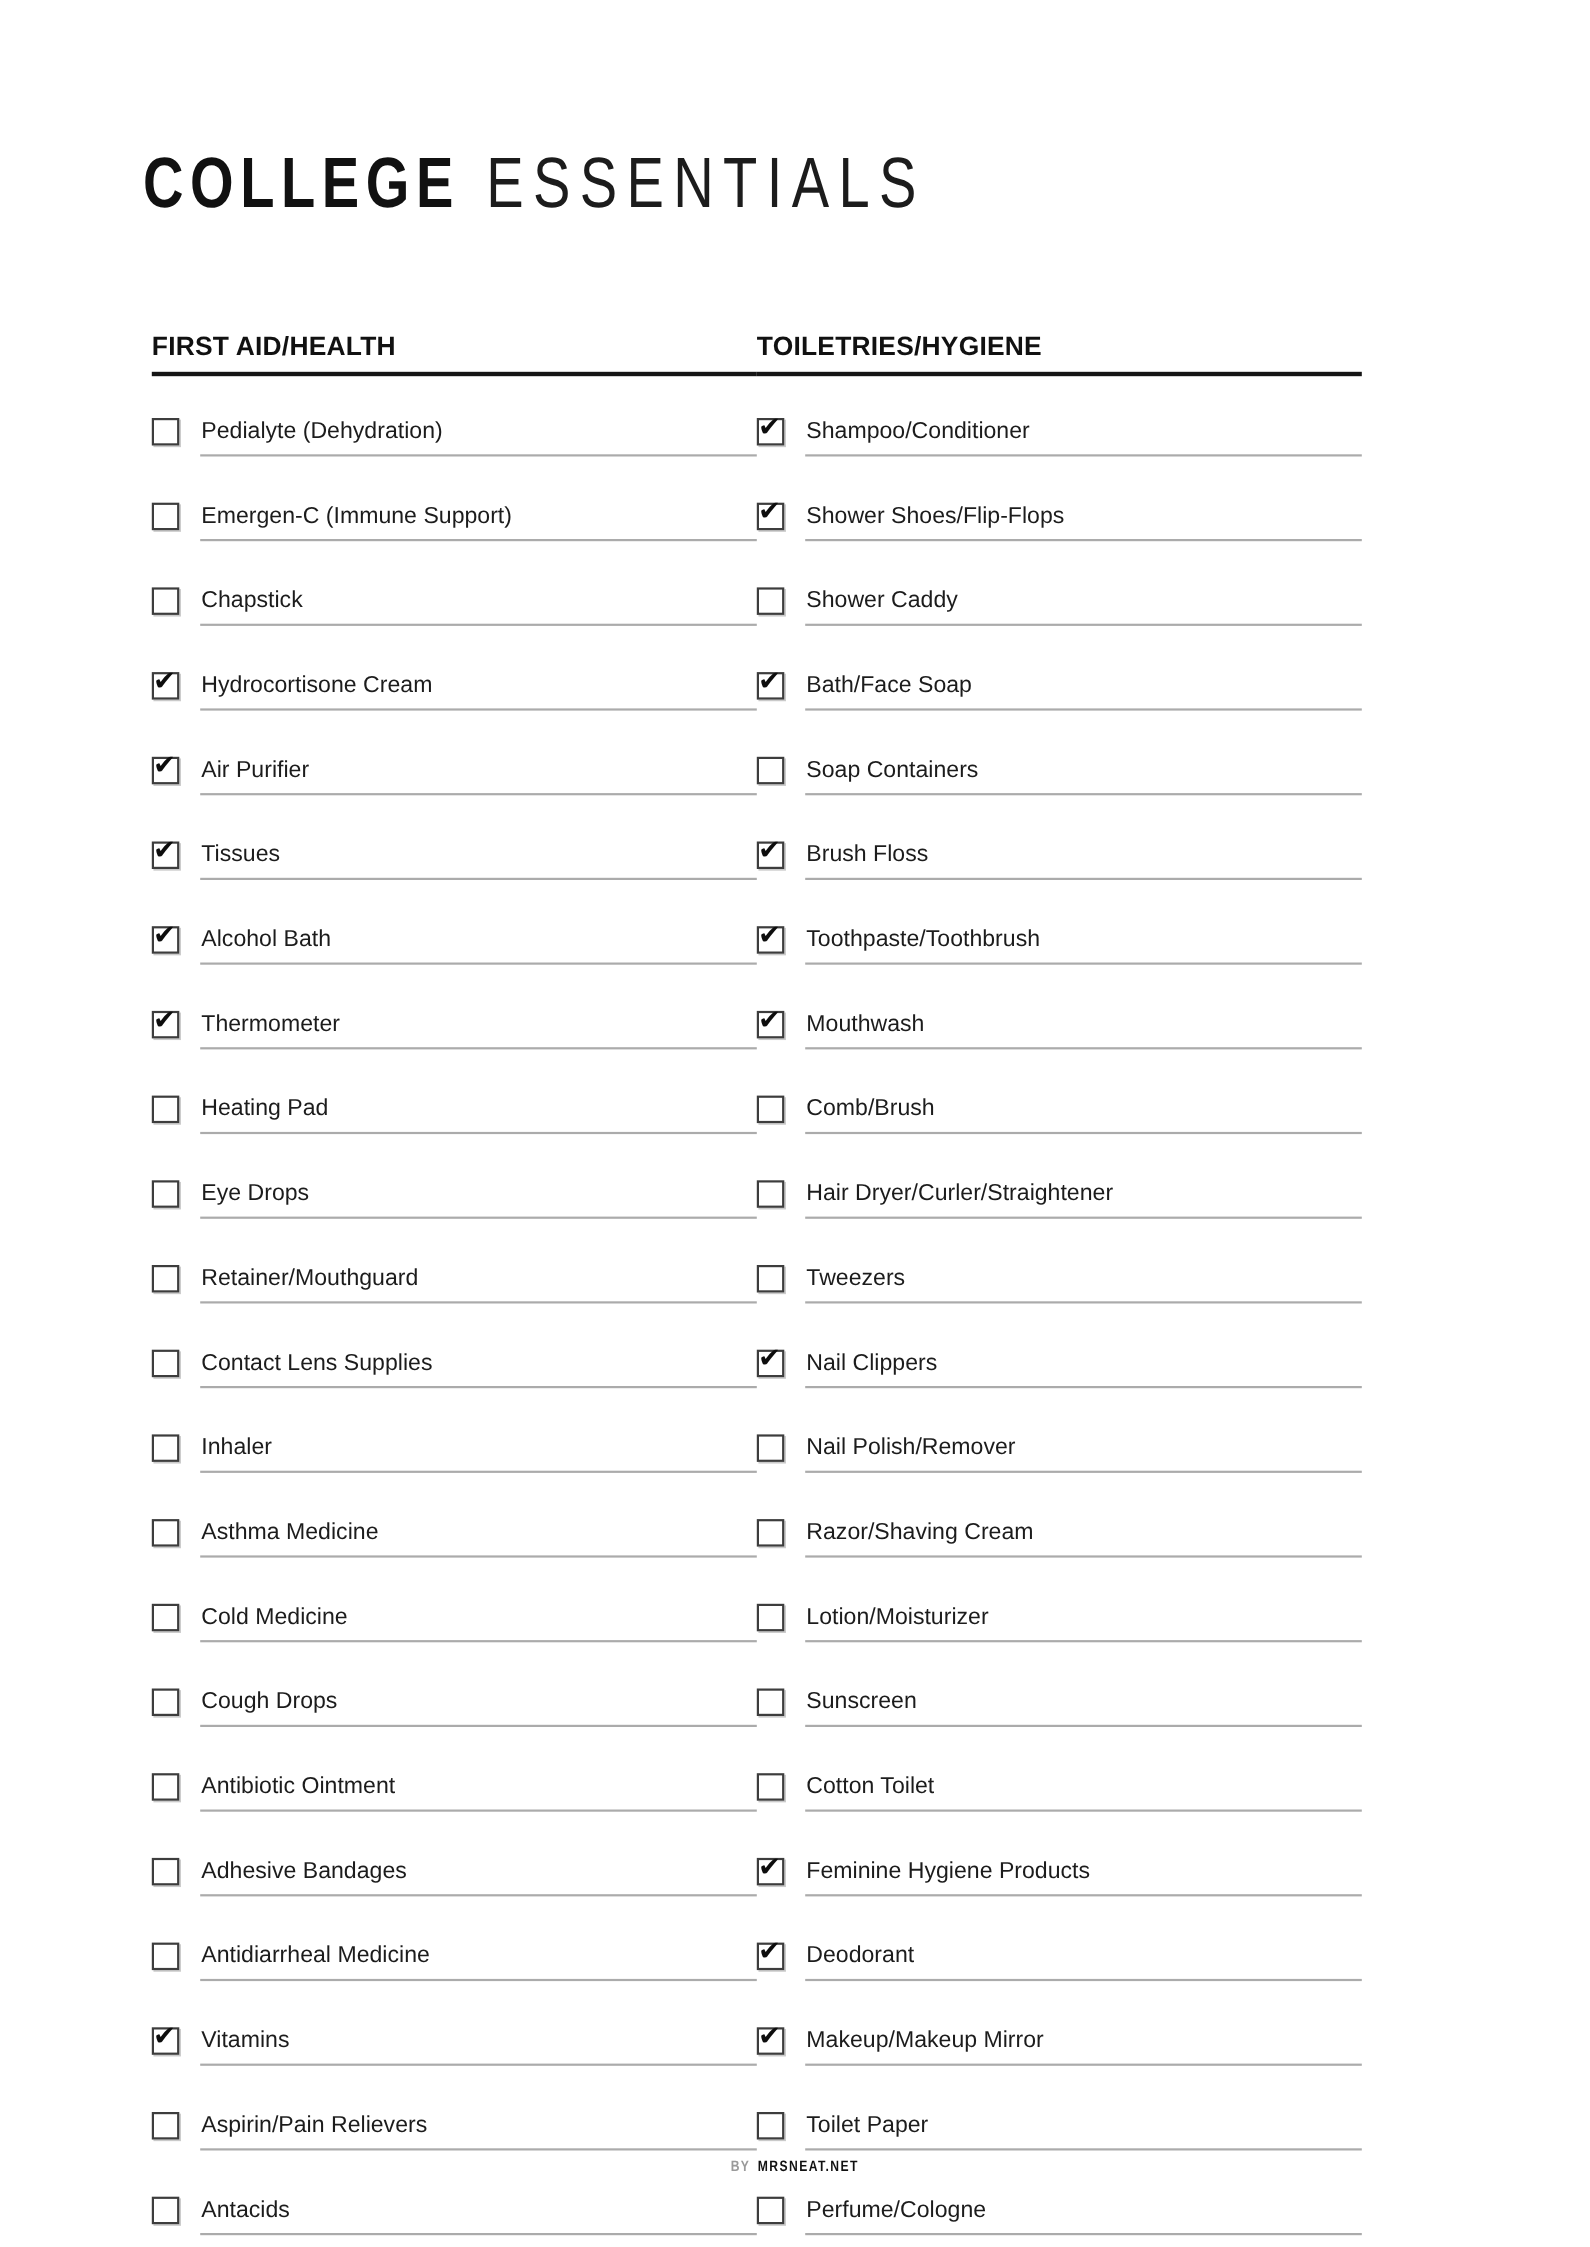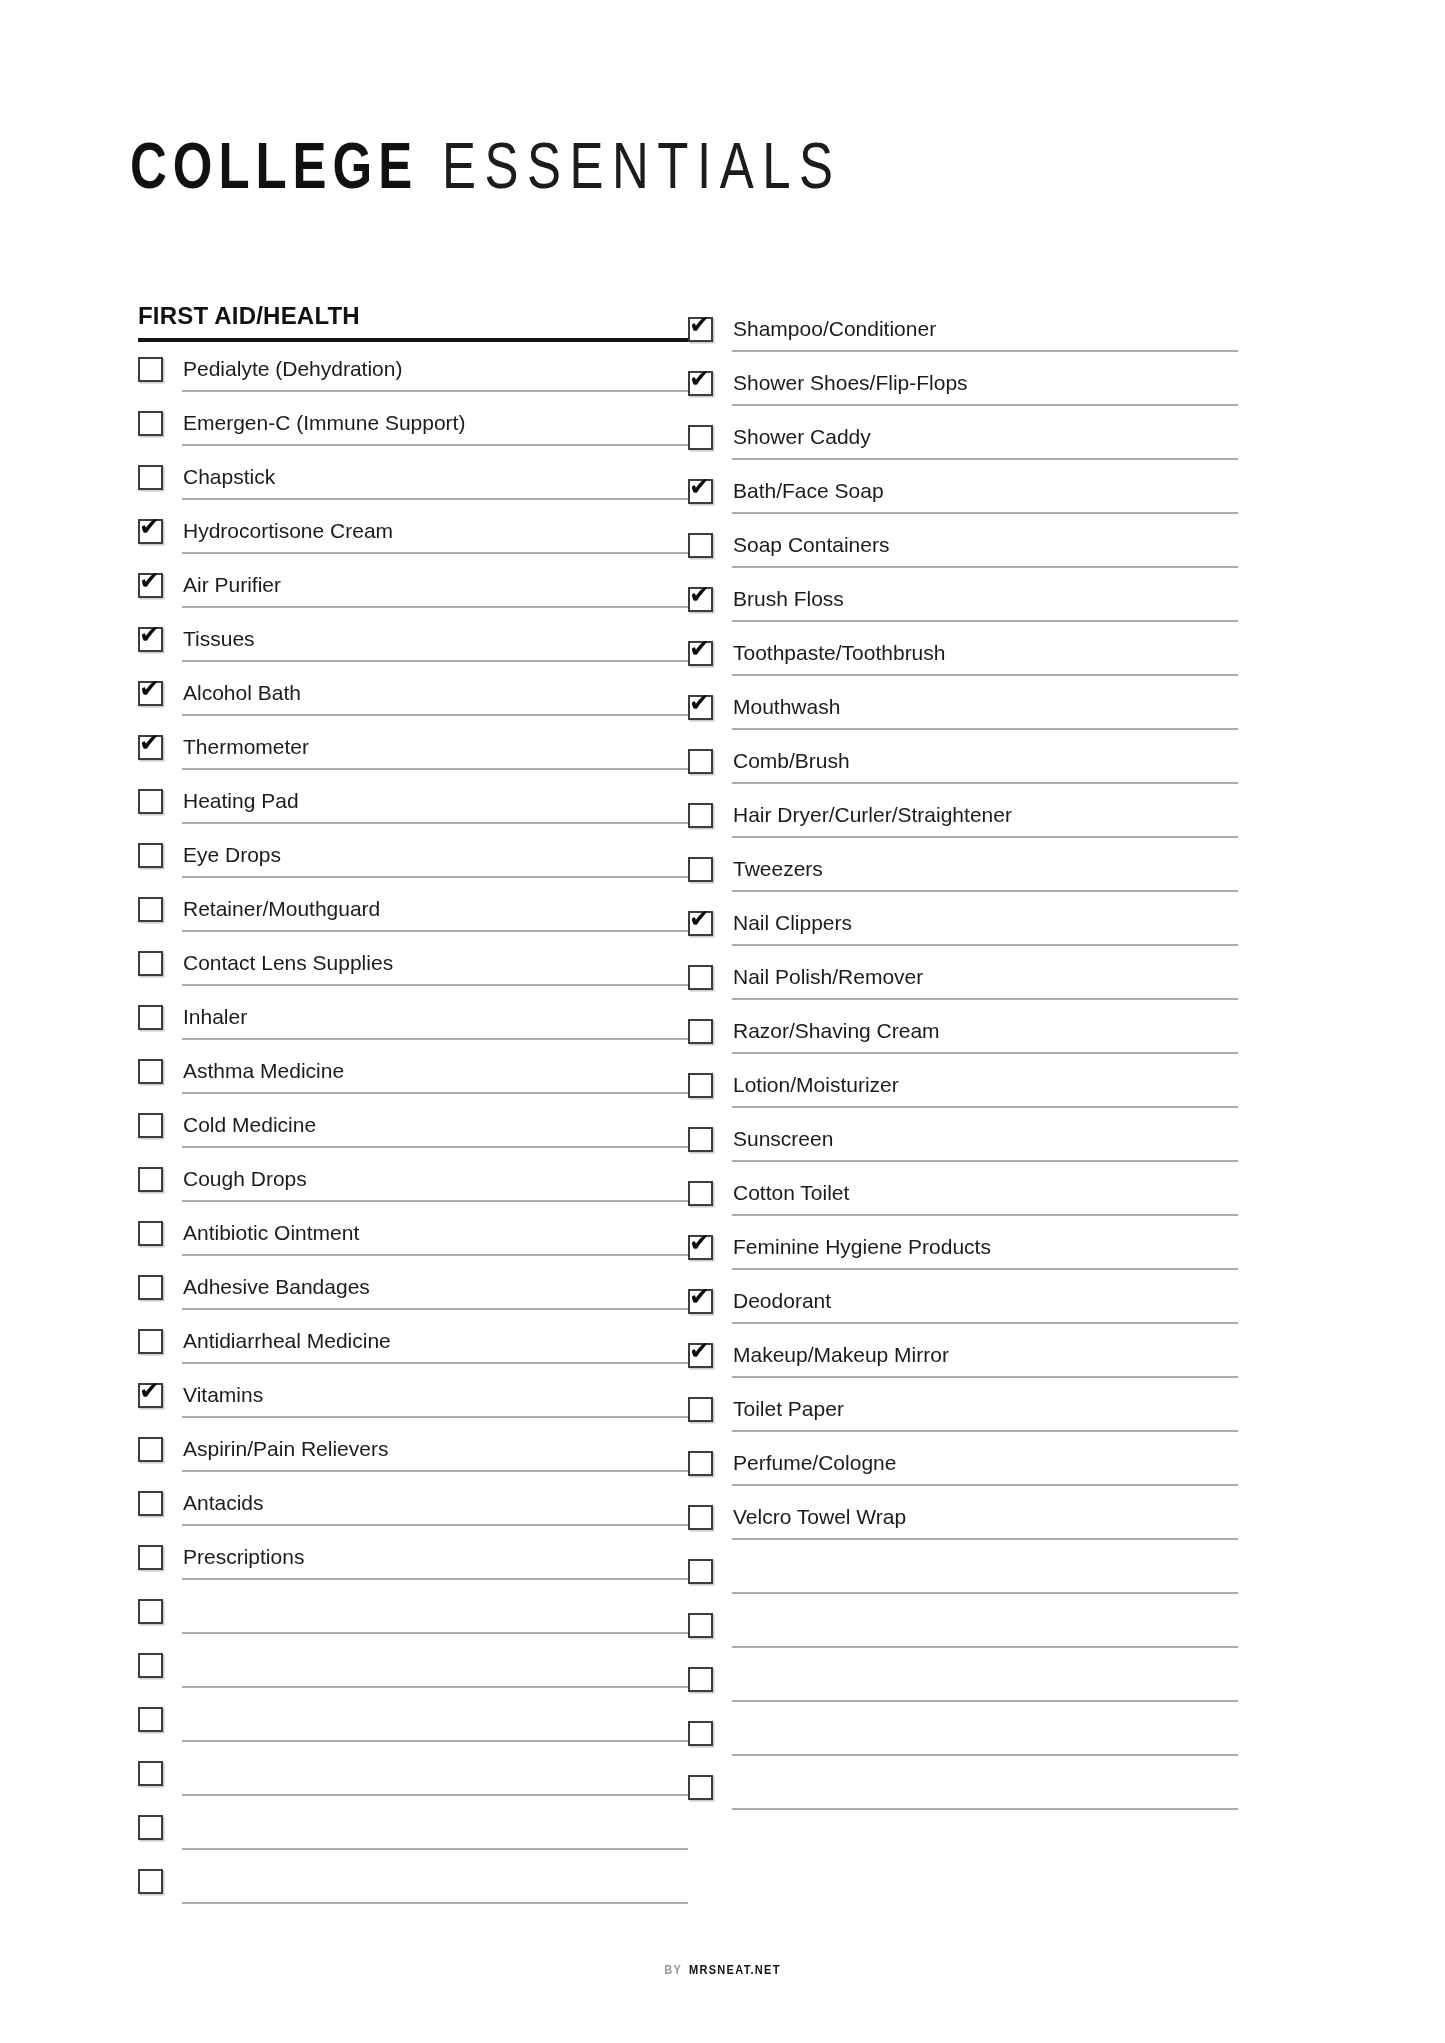--- a/index.html
+++ b/index.html
@@ -34,21 +34,21 @@
   }
   .column{width:550px;}
   .col-header{
     height:36px;
     border-bottom:4px solid #151515;
     font-size:24px;font-weight:700;color:#111;
     letter-spacing:0.2px;
   }
   .row{
     position:relative;height:54px;
-    display:flex;align-items:center;
+    display:flex;align-items:center;margin-top:23px;
   }
   .box{
     position:relative;
     width:25px;height:25px;box-sizing:border-box;
     border:2px solid #3d3d3d;
     background:#fff;
     box-shadow:1.5px 1.5px 0 rgba(150,150,150,.5);
     flex:0 0 auto;
   }
   .mark{
@@ -240,20 +240,21 @@
           <span class="label"></span>
           <span class="sep"></span>
         </div>
         <div class="row">
           <span class="box"></span>
           <span class="label"></span>
           <span class="sep"></span>
         </div>
       </div>
       <div class="column">
+        <div class="col-header">TOILETRIES/HYGIENE</div>
         <div class="row">
           <span class="box">
             <span class="mark">✔</span>
           </span>
           <span class="label">Shampoo/Conditioner</span>
           <span class="sep"></span>
         </div>
         <div class="row">
           <span class="box">
             <span class="mark">✔</span>

